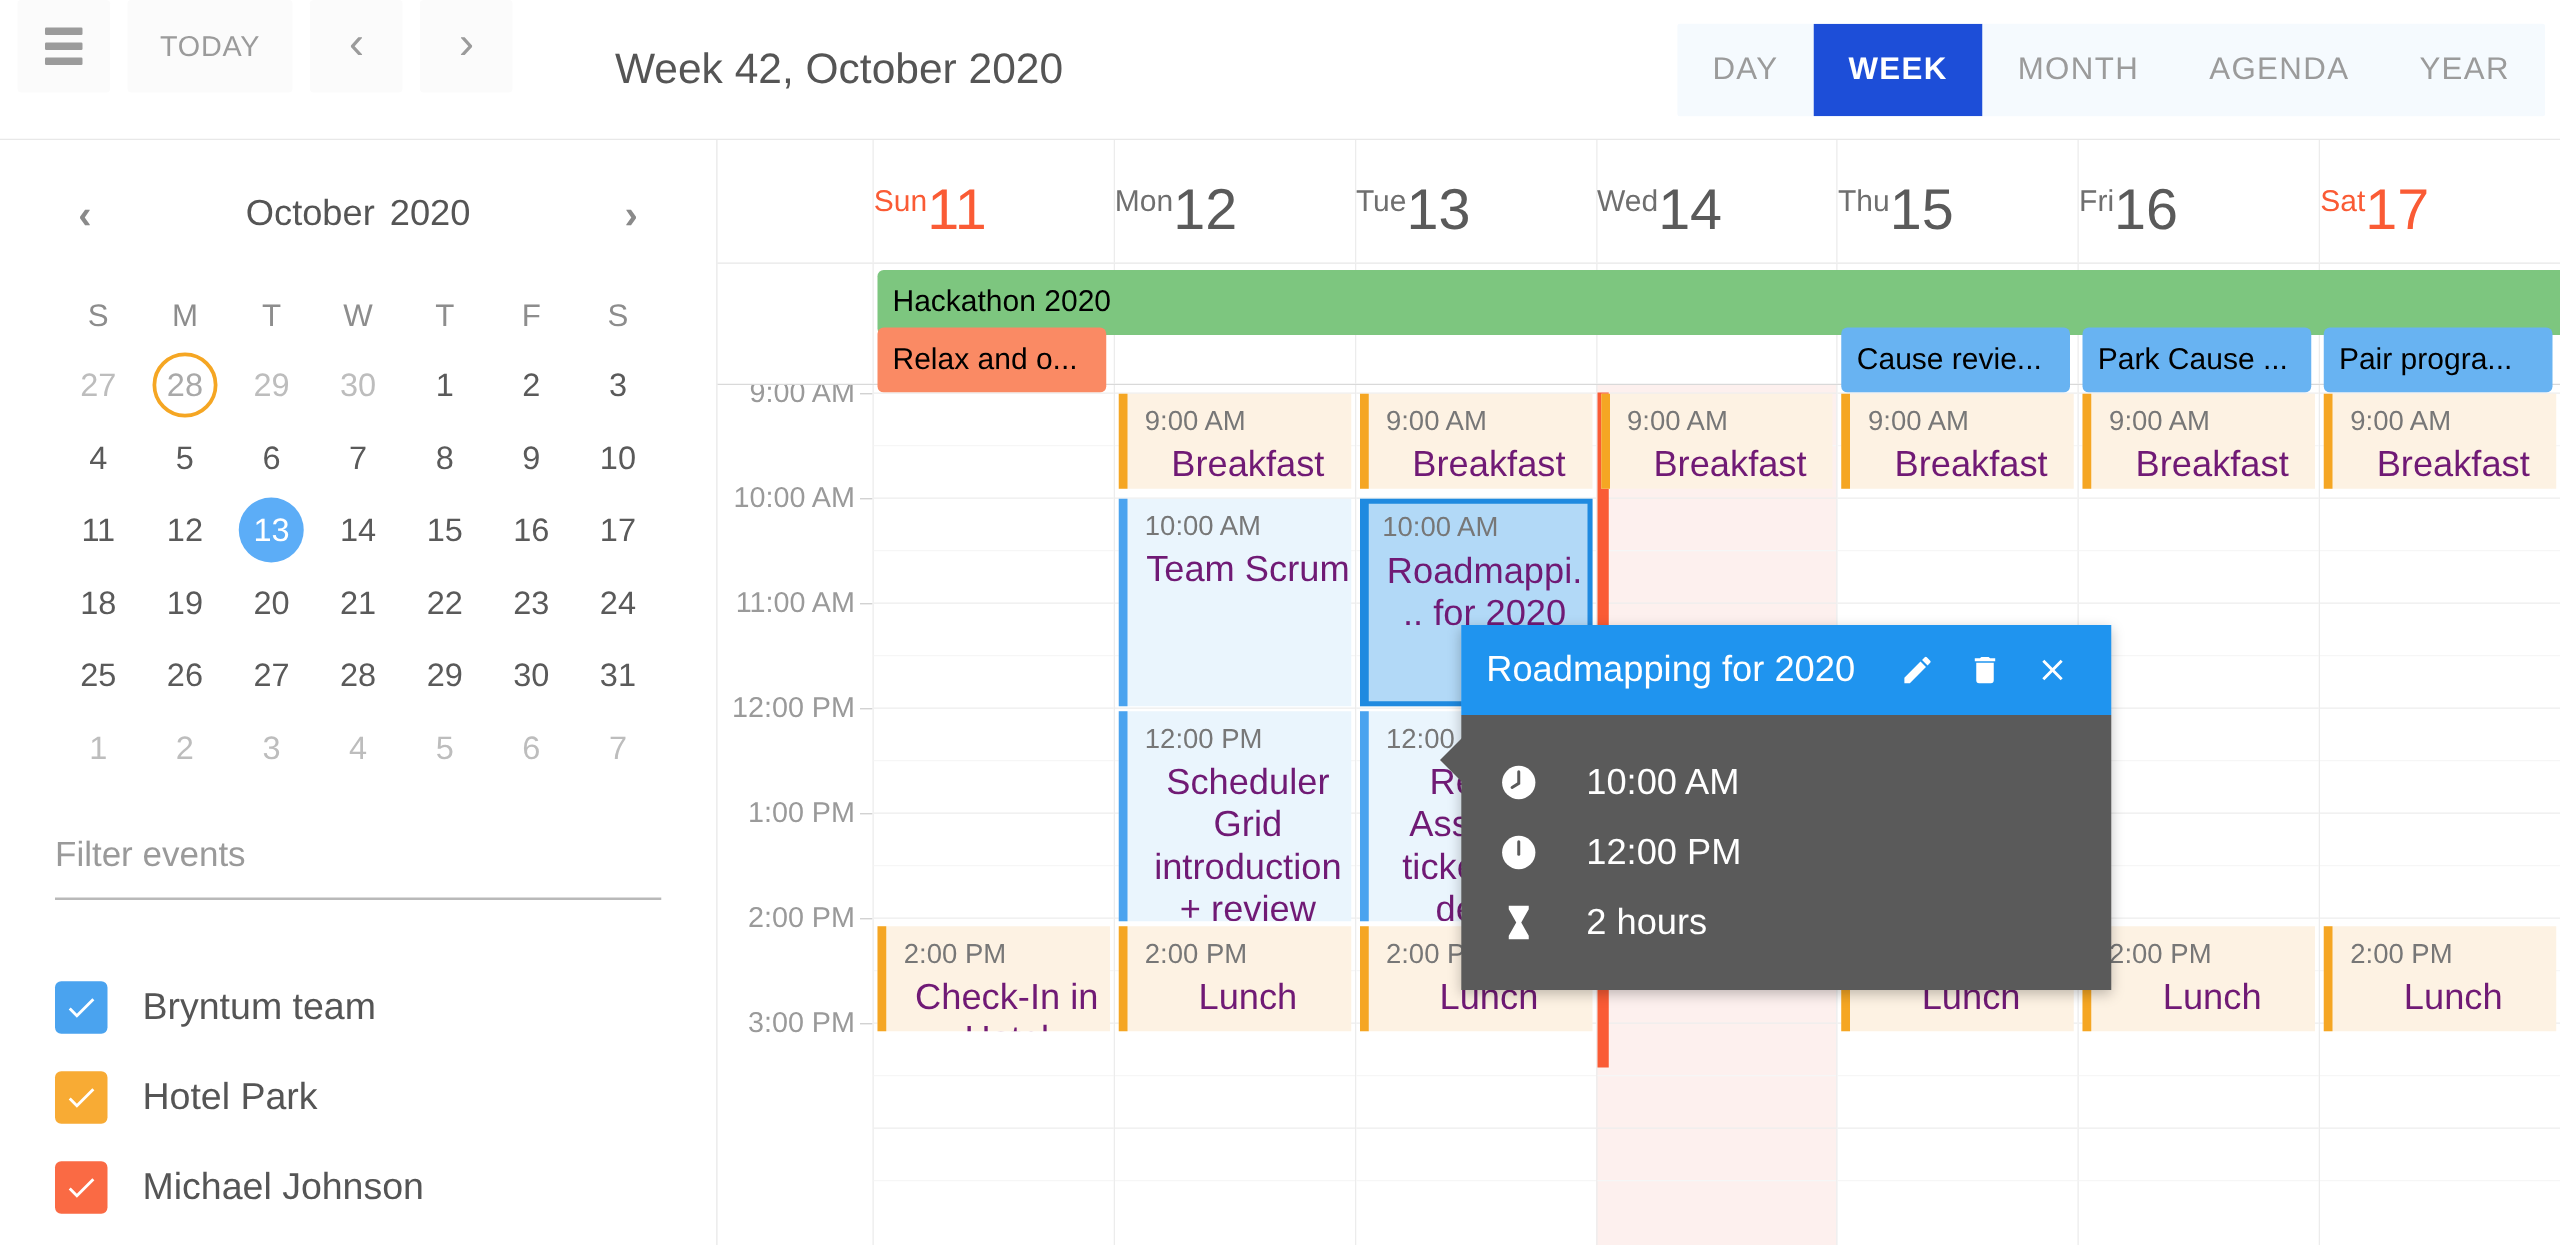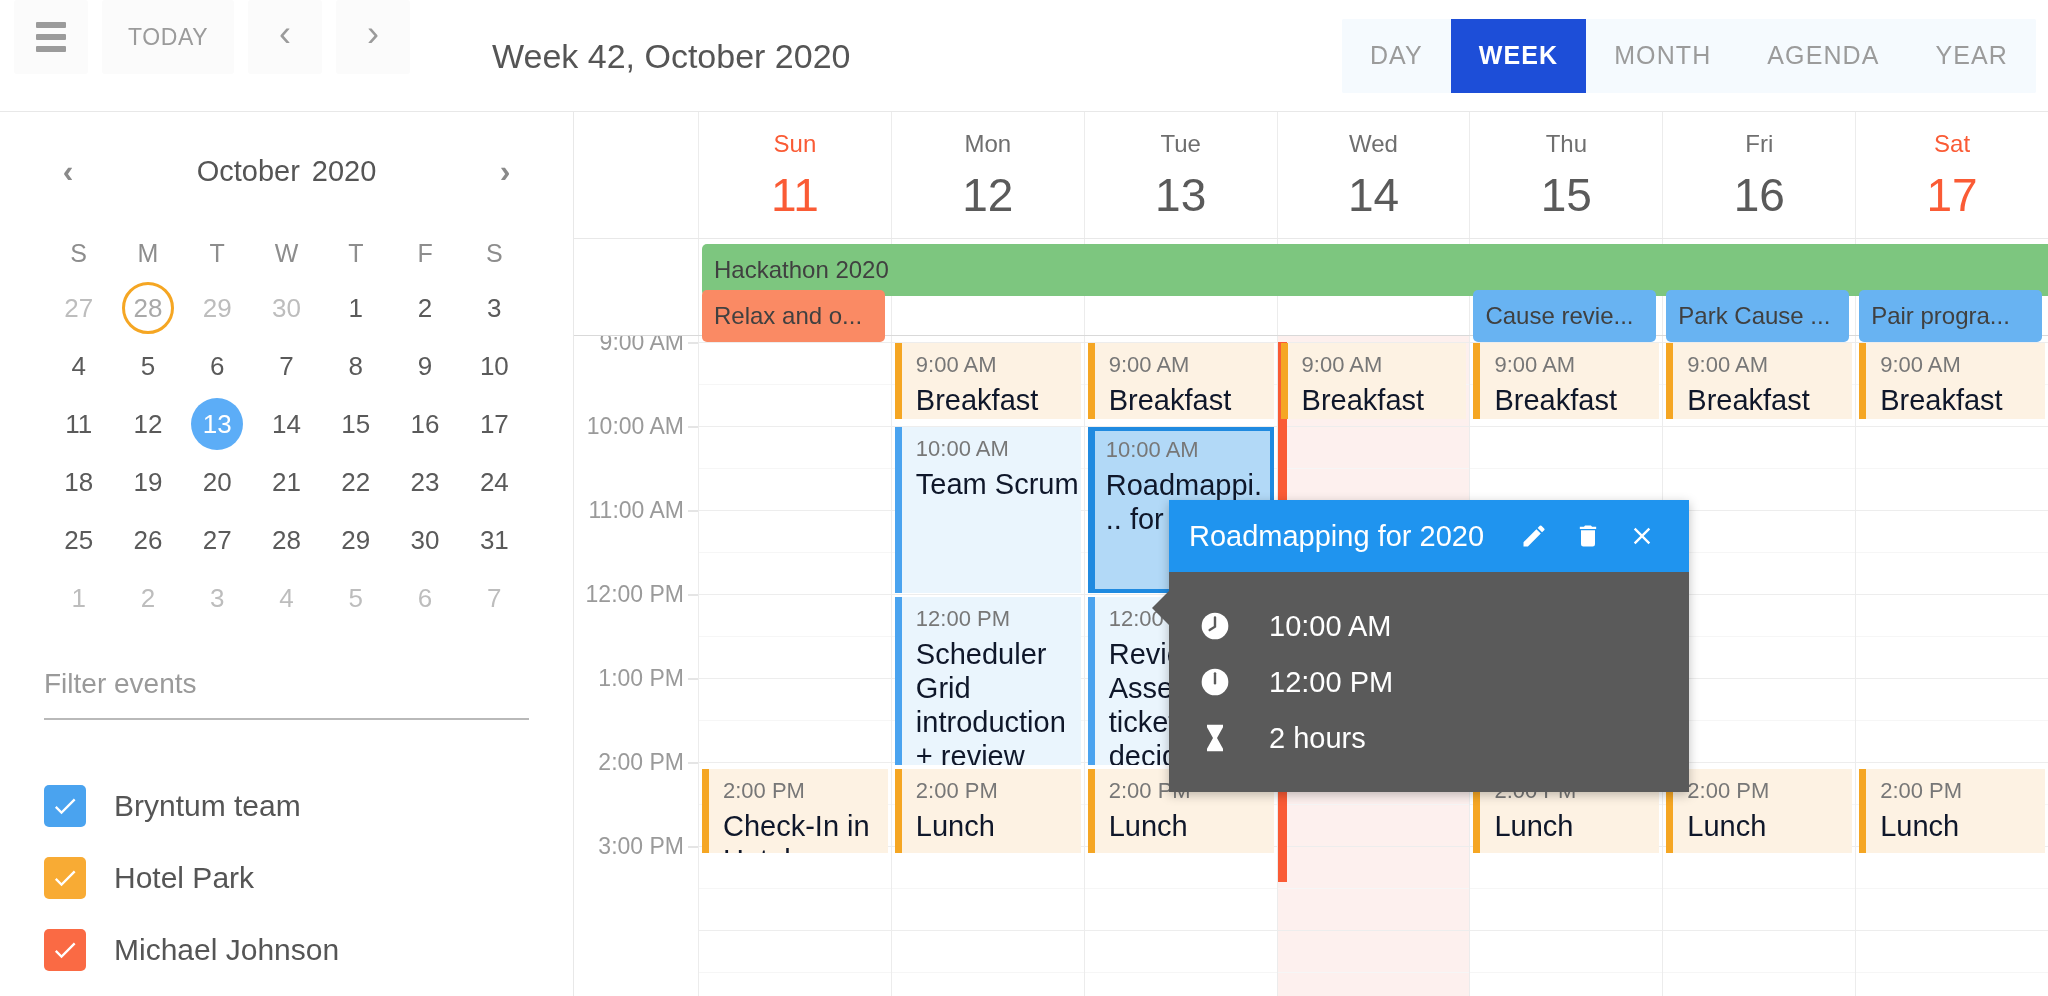--- a/index.html
+++ b/index.html
@@ -103,37 +103,37 @@
   .filter-label { margin-left: 28px; font-size: 30px; color: #555; }
 
   
   .cal { flex: 1; display: flex; flex-direction: column; min-width: 0; position: relative; }
 
   .cal-head { display: flex; border-bottom: 1px solid #e8e8e8; }
   .gutter { width: 124px; min-width: 124px; }
   .dayhdrs { flex: 1; display: flex; }
   .dayhdr {
     flex: 1; min-width: 0;
-    display: flex; flex-direction: column; align-items: center;
+    display: flex; flex-direction: row; align-items: center;
     padding: 18px 0 16px;
     border-left: 1px solid #ececec;
   }
   .dh-dow { font-size: 24px; color: #6f6f6f; }
   .dh-num { font-size: 46px; color: #5a5a5a; margin-top: 10px; font-weight: 400; }
   .dayhdr.weekend .dh-dow, .dayhdr.weekend .dh-num { color: #fa5b35; }
 
   
   .allday { display: flex; border-bottom: 1px solid #d9d9d9; }
   .allday-body { flex: 1; position: relative; height: 96px; }
   .allday-cols { position: absolute; inset: 0; display: flex; }
   .allday-col { flex: 1; border-left: 1px solid #ececec; }
   .ad-ev {
     position: absolute; height: 52px;
     display: flex; align-items: center;
-    color: #404040; font-size: 24px;
+    color: #000000; font-size: 24px;
     padding: 0 12px; border-radius: 5px;
     white-space: nowrap; overflow: hidden; cursor: pointer;
   }
   .ad-ev.span-arrow {
     border-top-right-radius: 0; border-bottom-right-radius: 0;
   }
   .ad-ev.span-arrow::after {
     content: ""; position: absolute; right: -20px; top: 0;
     border-top: 20px solid transparent; border-bottom: 20px solid transparent;
     border-left: 20px solid #7dc67f;
@@ -171,21 +171,21 @@
   .ev.blue.selected {
     background: #b2d9f7;
     border: 4px solid #1f8ae0;
     border-left: 7px solid #1f8ae0;
     padding-top: 5px; padding-left: 11px;
   }
   .ev.red-strip {
     border-left-color: #fa5b35; background: transparent; border-left-width: 9px;
   }
   .ev-time { font-size: 22px; color: #777; line-height: 1.25; }
-  .ev-name { font-size: 29px; color: #0f172a; line-height: 1.18; margin-top: 4px; word-wrap: break-word; }
+  .ev-name { font-size: 29px; color: #701a75; line-height: 1.18; margin-top: 4px; word-wrap: break-word; text-align: center; }
 
   
   .popup {
     position: absolute; width: 520px;
     box-shadow: 0 3px 10px rgba(0,0,0,.25);
     z-index: 50;
   }
   .popup::before {
     content: ""; position: absolute; left: -17px; top: 90px;
     border-top: 18px solid transparent; border-bottom: 18px solid transparent;

